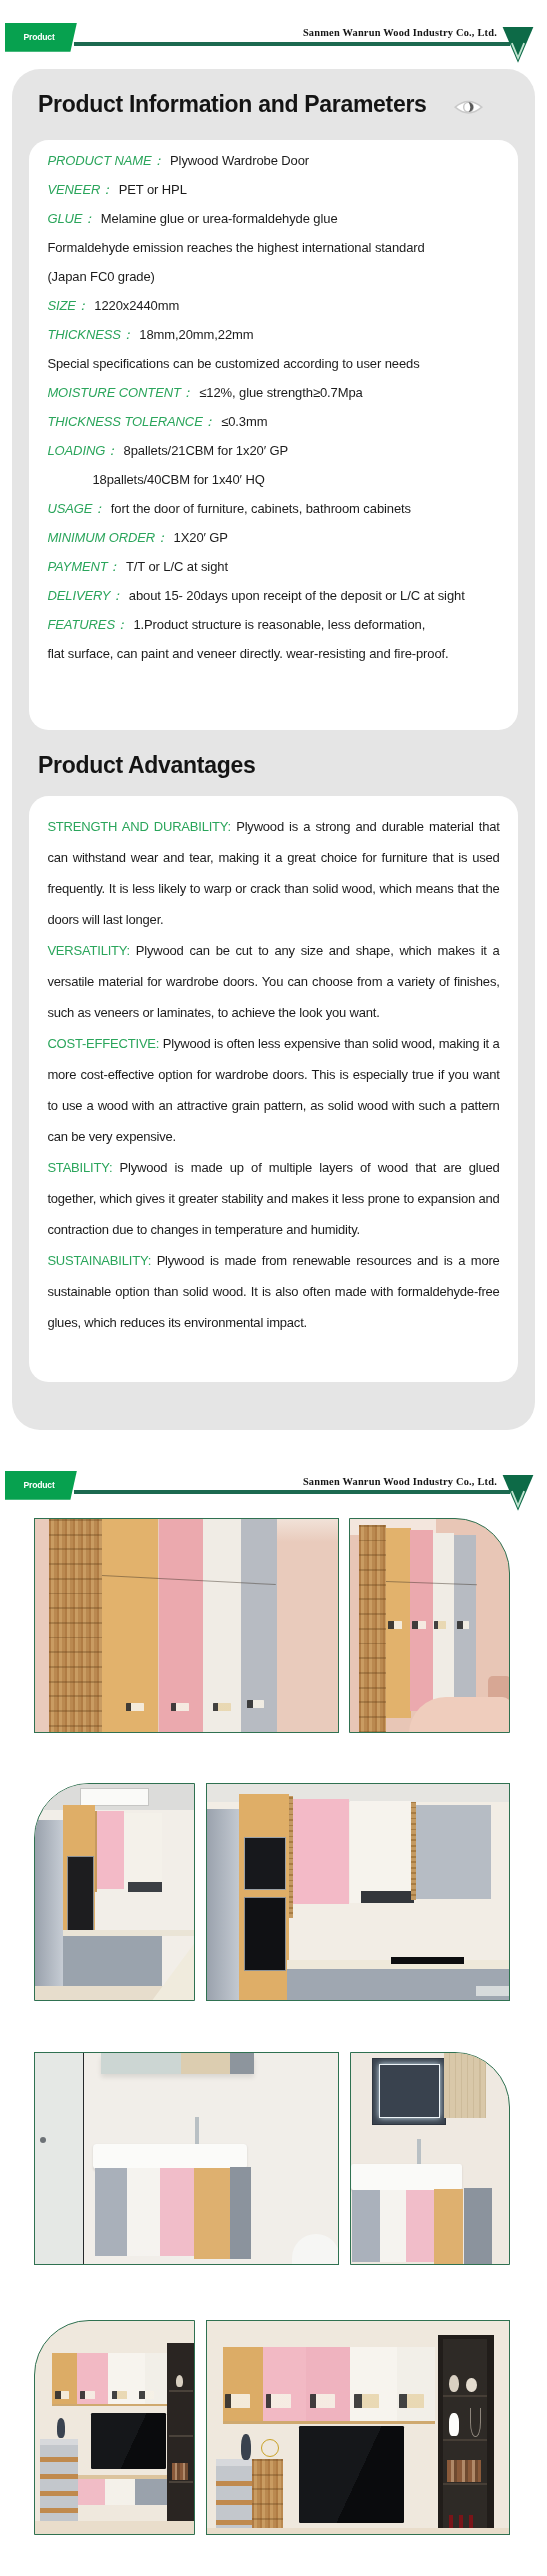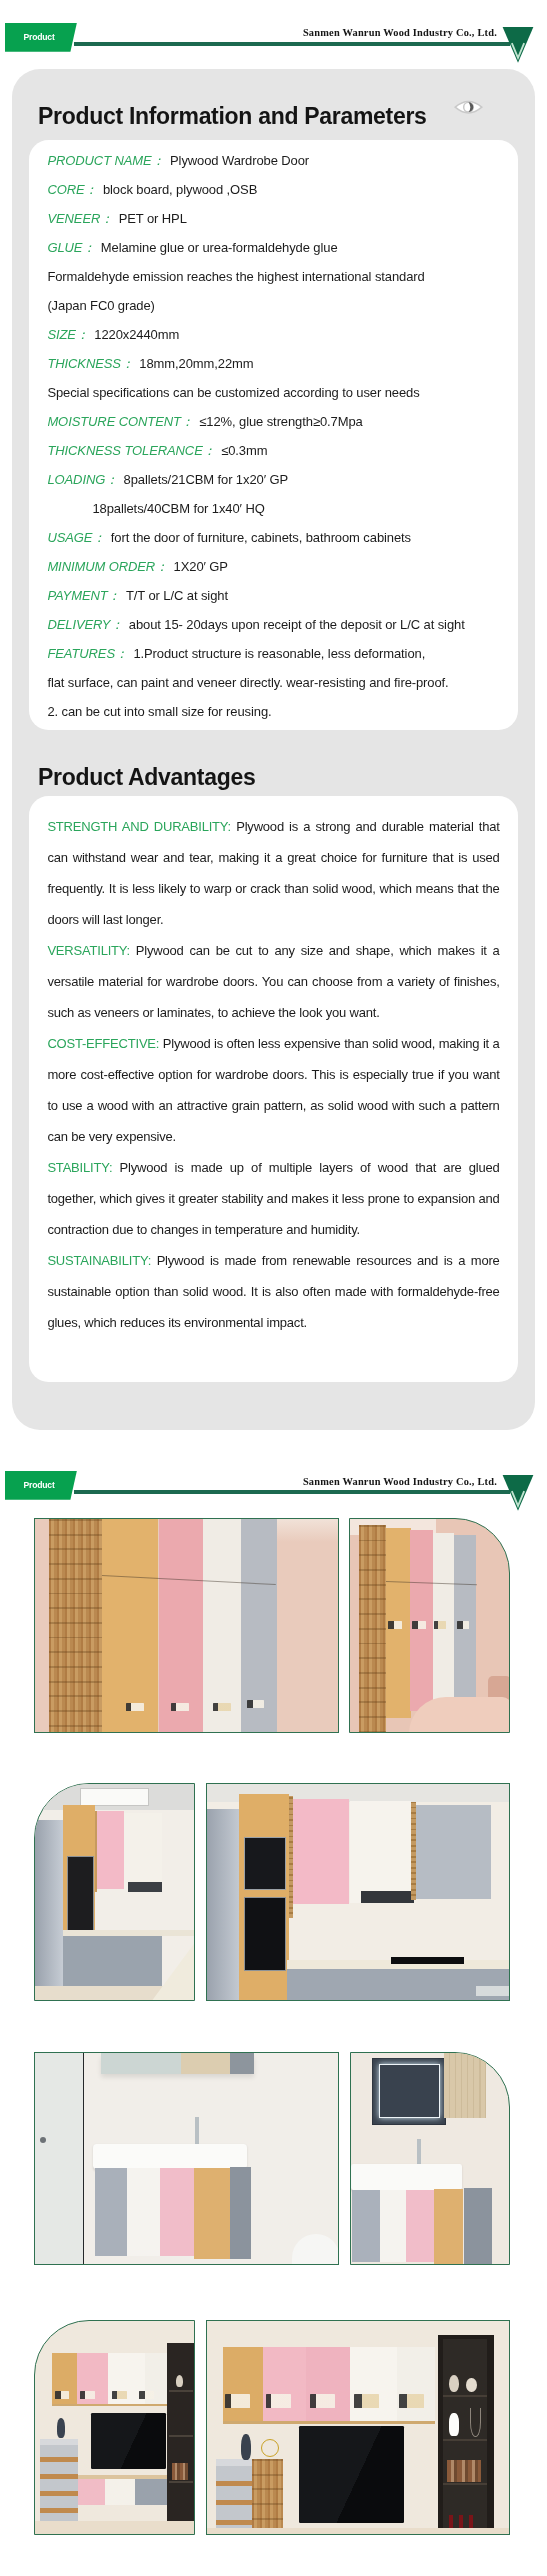--- a/index.html
+++ b/index.html
@@ -10,21 +10,21 @@
   .badge{position:absolute;left:4.9px;width:72px;height:29px;background:#07a14f;
          clip-path:polygon(0 0,100% 0,91% 100%,0 100%);color:#fff;font-weight:bold;
          font-size:8.6px;letter-spacing:-0.2px;line-height:29px;text-align:center;padding-right:3.7px;box-sizing:border-box;}
   .sep-line{position:absolute;left:74px;width:436px;height:3.7px;background:#1c6950;}
   .company{position:absolute;right:50px;font-family:"Liberation Serif",serif;font-weight:bold;
            font-size:10.4px;color:#161616;letter-spacing:0.2px;white-space:nowrap;}
   .tri{position:absolute;left:502px;width:32px;height:37px;}
 
   
   .gray-card{position:absolute;left:12.2px;top:69px;width:523px;height:1361px;background:#e5e5e5;border-radius:28px;}
-  .section-title{position:absolute;left:38px;font-size:23px;font-weight:700;color:#141414;letter-spacing:-0.3px;margin-top:12px;}
+  .section-title{position:absolute;left:38px;font-size:23px;font-weight:700;color:#141414;letter-spacing:-0.3px;}
   .white-card{position:absolute;left:29px;width:489px;background:#ffffff;border-radius:19.6px;box-sizing:border-box;}
   #params-card{top:140px;height:590px;padding:6.1px 18.4px;}
   #adv-card{top:796px;height:586px;padding:14.7px 18.4px;}
 
   .param-line{font-size:13px;line-height:29px;color:#1c1c1c;letter-spacing:-0.1px;white-space:nowrap;}
   .param-line.indent{padding-left:45px;}
   .param-label{color:#2aa55b;margin-right:5.5px;font-style:italic;}
 
   .adv-p{margin:0;font-size:13px;line-height:31px;color:#1c1c1c;text-align:justify;letter-spacing:-0.2px;}
   .adv-label{color:#2aa55b;}
@@ -56,39 +56,37 @@
 <div class="section-title" style="top:91px;">Product Information and Parameters</div>
 <svg class="abs" style="left:454px;top:98px;" width="29" height="18.4" viewBox="0 0 48 30">
   <path d="M2 15 Q24 -4 46 15 Q24 34 2 15 Z" fill="#ffffff" stroke="#c9c9c9" stroke-width="2.5"></path>
   <circle cx="24" cy="15" r="8" fill="#ffffff" stroke="#c9c9c9" stroke-width="2.5"></circle>
   <path d="M24 7 a8 8 0 0 1 0 16 a12 12 0 0 0 0,-16 Z" fill="#5a5a5a"></path>
 </svg>
 
 <div id="params-card" class="white-card">
   <div id="param-list">
       <div class="param-line"><span class="param-label">PRODUCT NAME：</span><span>Plywood Wardrobe Door</span></div>
-      <div class="param-line"><span class="param-label">CORE：</span><span>block board, plywood ,OSB</span></div>
       <div class="param-line"><span class="param-label">VENEER：</span><span>PET or HPL</span></div>
       <div class="param-line"><span class="param-label">GLUE：</span><span>Melamine glue or urea-formaldehyde glue</span></div>
       <div class="param-line"><span>Formaldehyde emission reaches the highest international standard</span></div>
       <div class="param-line"><span>(Japan FC0 grade)</span></div>
       <div class="param-line"><span class="param-label">SIZE：</span><span>1220x2440mm</span></div>
       <div class="param-line"><span class="param-label">THICKNESS：</span><span>18mm,20mm,22mm</span></div>
       <div class="param-line"><span>Special specifications can be customized according to user needs</span></div>
       <div class="param-line"><span class="param-label">MOISTURE CONTENT：</span><span>≤12%, glue strength≥0.7Mpa</span></div>
       <div class="param-line"><span class="param-label">THICKNESS TOLERANCE：</span><span>≤0.3mm</span></div>
       <div class="param-line"><span class="param-label">LOADING：</span><span>8pallets/21CBM for 1x20′ GP</span></div>
       <div class="param-line indent"><span>18pallets/40CBM for 1x40′ HQ</span></div>
       <div class="param-line"><span class="param-label">USAGE：</span><span>fort the door of furniture, cabinets, bathroom cabinets</span></div>
       <div class="param-line"><span class="param-label">MINIMUM ORDER：</span><span>1X20′ GP</span></div>
       <div class="param-line"><span class="param-label">PAYMENT：</span><span>T/T or L/C at sight</span></div>
       <div class="param-line"><span class="param-label">DELIVERY：</span><span>about  15- 20days upon receipt of the deposit or L/C at sight</span></div>
       <div class="param-line"><span class="param-label">FEATURES：</span><span>1.Product structure is reasonable, less deformation,</span></div>
       <div class="param-line"><span>flat surface, can paint and veneer directly. wear-resisting and fire-proof.</span></div>
-      <div class="param-line"><span>2. can be cut into small size for reusing.</span></div>
     </div>
 </div>
 
 <div class="section-title" style="top:752px;">Product Advantages</div>
 
 <div id="adv-card" class="white-card">
   <div id="adv-list">
       <p class="adv-p"><span class="adv-label">STRENGTH AND DURABILITY:</span> Plywood is a strong and durable material that can withstand wear and tear, making it a great choice for furniture that is used frequently. It is less likely to warp or crack than solid wood, which means that the doors will last longer.</p>
       <p class="adv-p"><span class="adv-label">VERSATILITY:</span> Plywood can be cut to any size and shape, which makes it a versatile material for wardrobe doors. You can choose from a variety of finishes, such as veneers or laminates, to achieve the look you want.</p>
       <p class="adv-p"><span class="adv-label">COST-EFFECTIVE:</span> Plywood is often less expensive than solid wood, making it a more cost-effective option for wardrobe doors. This is especially true if you want to use a wood with an attractive grain pattern, as solid wood with such a pattern can be very expensive.</p>

